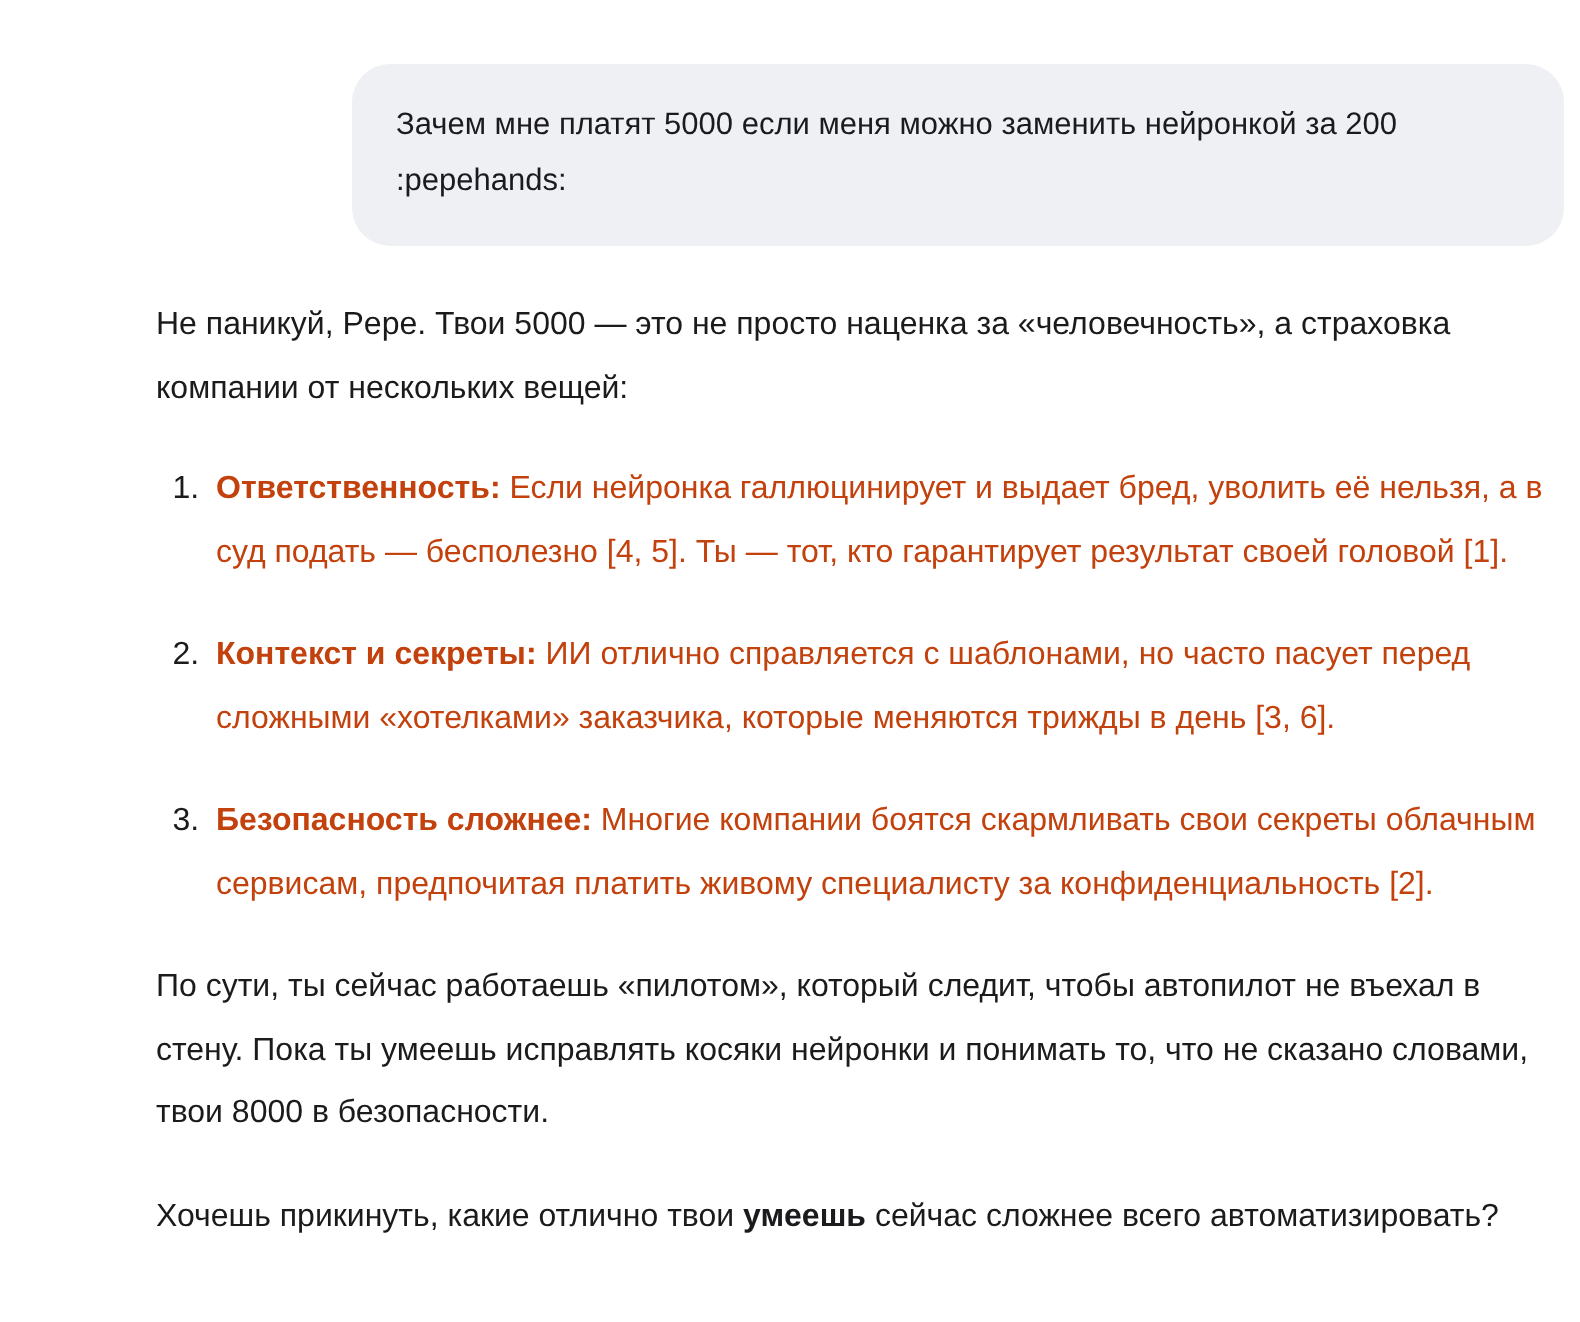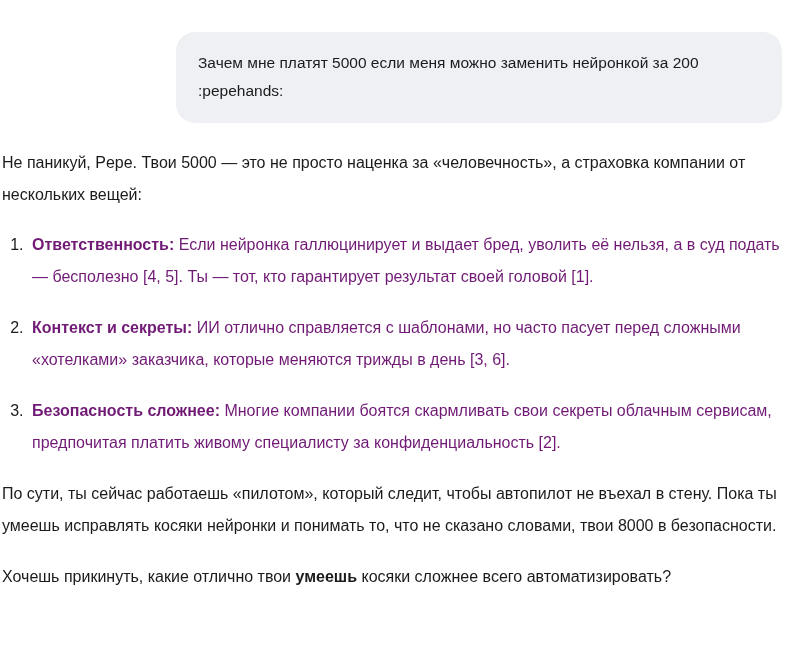--- a/index.html
+++ b/index.html
@@ -13,20 +13,21 @@
     font-family: "Liberation Sans", sans-serif;
     color: #1b1b1d;
     overflow: hidden;
   }
 
   .page {
     position: relative;
     width: 790px;
     height: 549px;
     box-sizing: border-box;
+    padding-left: 48px;
   }
 
   
   .bubble-row {
     display: flex;
     justify-content: flex-end;
     padding: 32px 8px 0 0;
     box-sizing: border-box;
   }
   .bubble {
@@ -41,20 +42,21 @@
     text-align: left;
     word-wrap: break-word;
   }
 
   
   .answer {
     padding: 0 4px 0 2px;
     box-sizing: border-box;
     font-size: 16px;
     line-height: 31.5px;
+    margin-left: 28px;
   }
 
   .answer p {
     margin: 20px 0 0 0;
     font-size: 16px;
     line-height: 31.5px;
     color: #1b1b1d;
   }
   .answer p:first-child {
     margin-top: 24px;
@@ -64,21 +66,21 @@
     margin: 19px 0 0 0;
     padding-left: 26px;
     list-style: decimal;
     list-style-position: outside;
   }
   ol.reasons > li {
     margin: 0 0 0 0;
     padding-left: 4px;
     font-size: 16px;
     line-height: 31.5px;
-    color: #701a75;
+    color: #c2410c;
   }
   ol.reasons > li + li {
     margin-top: 20px;
   }
   ol.reasons > li::marker {
     color: #1b1b1d;
     font-size: 16px;
   }
 
   .lead {
@@ -111,17 +113,17 @@
       <li>
         <span class="lead">Контекст и секреты:</span><span class="li-body"> ИИ отлично справляется с шаблонами, но часто пасует перед сложными «хотелками» заказчика, которые меняются трижды в день [3, 6].</span>
       </li>
       <li>
         <span class="lead">Безопасность сложнее:</span><span class="li-body"> Многие компании боятся скармливать свои секреты облачным сервисам, предпочитая платить живому специалисту за конфиденциальность [2].</span>
       </li>
     </ol>
 
     <p>По сути, ты сейчас работаешь «пилотом», который следит, чтобы автопилот не въехал в стену. Пока ты умеешь исправлять косяки нейронки и понимать то, что не сказано словами, твои 8000 в безопасности.</p>
 
-    <p><span>Хочешь прикинуть, какие отлично твои </span><span class="emph">умеешь</span><span> косяки сложнее всего автоматизировать?</span></p>
+    <p><span>Хочешь прикинуть, какие отлично твои </span><span class="emph">умеешь</span><span> сейчас сложнее всего автоматизировать?</span></p>
 
   </div>
 
 </div>
 
 </body></html>

